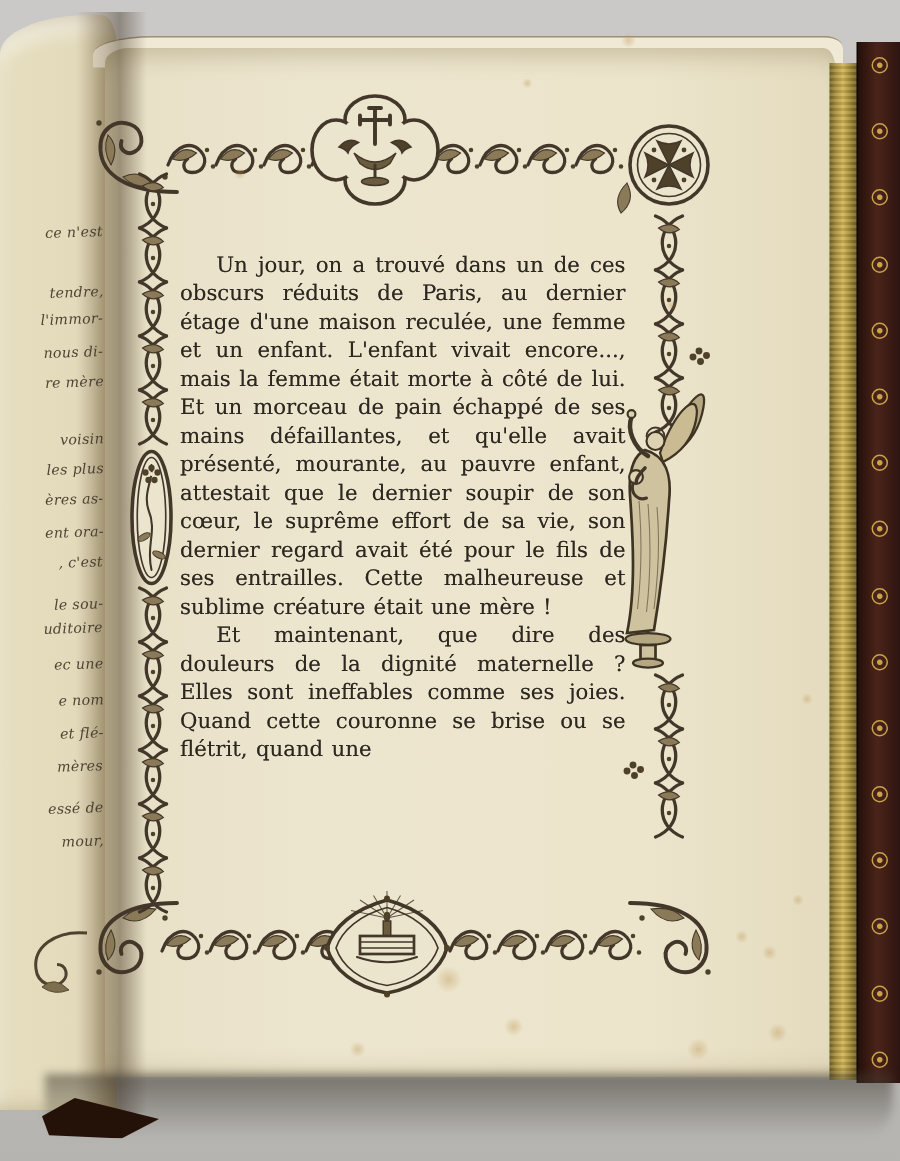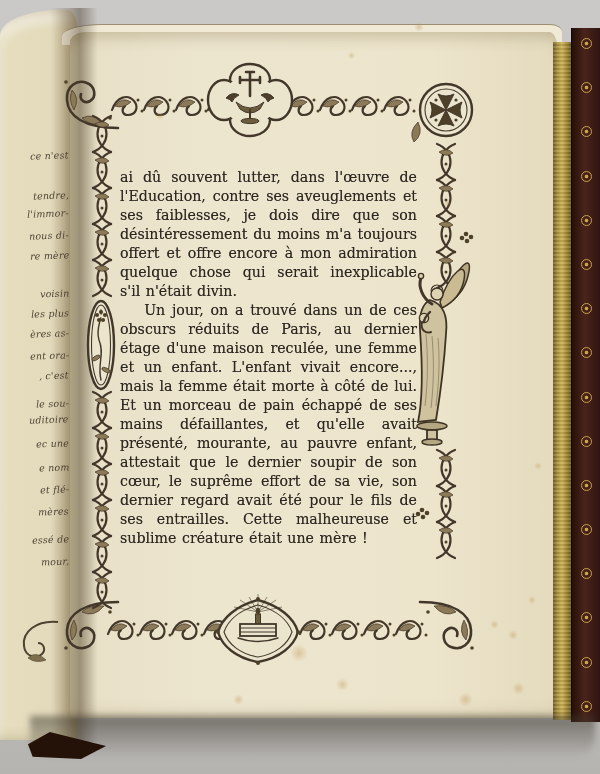--- a/index.html
+++ b/index.html
@@ -291,22 +291,22 @@
       <ellipse class="dot" cx="180" cy="553" rx="2.2" ry="3.2"></ellipse>
       <rect x="177.5" y="556" width="5" height="10" fill="#6b5c3e" stroke="#43372a" stroke-width="1"></rect>
       <rect x="162" y="566" width="36" height="12" fill="#ece5ce" stroke="#43372a" stroke-width="1.8"></rect>
       <path class="pg2" d="M162,570 L198,570 M162,574 L198,574"></path>
       <path class="ink" style="stroke-width:1.4" d="M160,580 q20,7 40,0"></path>
     </g>
   </svg>
 
 
   <div class="body-text">
-    <p>ai dû souvent lutter, dans l'œuvre de l'Education, contre ses aveuglements et ses faiblesses, je dois dire que son désintéressement du moins m'a toujours offert et offre encore à mon admiration quelque chose qui serait inexplicable s'il n'était divin.</p>
     <p class="indent">Un jour, on a trouvé dans un de ces obscurs réduits de Paris, au dernier étage d'une maison reculée, une femme et un enfant. L'enfant vivait encore..., mais la femme était morte à côté de lui. Et un morceau de pain échappé de ses mains défaillantes, et qu'elle avait présenté, mourante, au pauvre enfant, attestait que le dernier soupir de son cœur, le suprême effort de sa vie, son dernier regard avait été pour le fils de ses entrailles. Cette malheureuse et sublime créature était une mère !</p>
+    <p class="indent">Et maintenant, que dire des douleurs de la dignité maternelle ? Elles sont ineffables comme ses joies. Quand cette couronne se brise ou se flétrit, quand une</p>
   </div>
 
   <div class="fox" style="left:290px;top:644px;width:18px;height:18px"></div>
   <div class="fox" style="left:336px;top:678px;width:13px;height:13px"></div>
   <div class="fox" style="left:458px;top:692px;width:15px;height:15px"></div>
   <div class="fox" style="left:233px;top:694px;width:11px;height:11px"></div>
   <div class="fox" style="left:508px;top:630px;width:10px;height:10px"></div>
   <div class="fox" style="left:490px;top:620px;width:9px;height:9px"></div>
   <div class="fox" style="left:528px;top:596px;width:8px;height:8px"></div>
   <div class="fox" style="left:156px;top:112px;width:8px;height:8px"></div>

